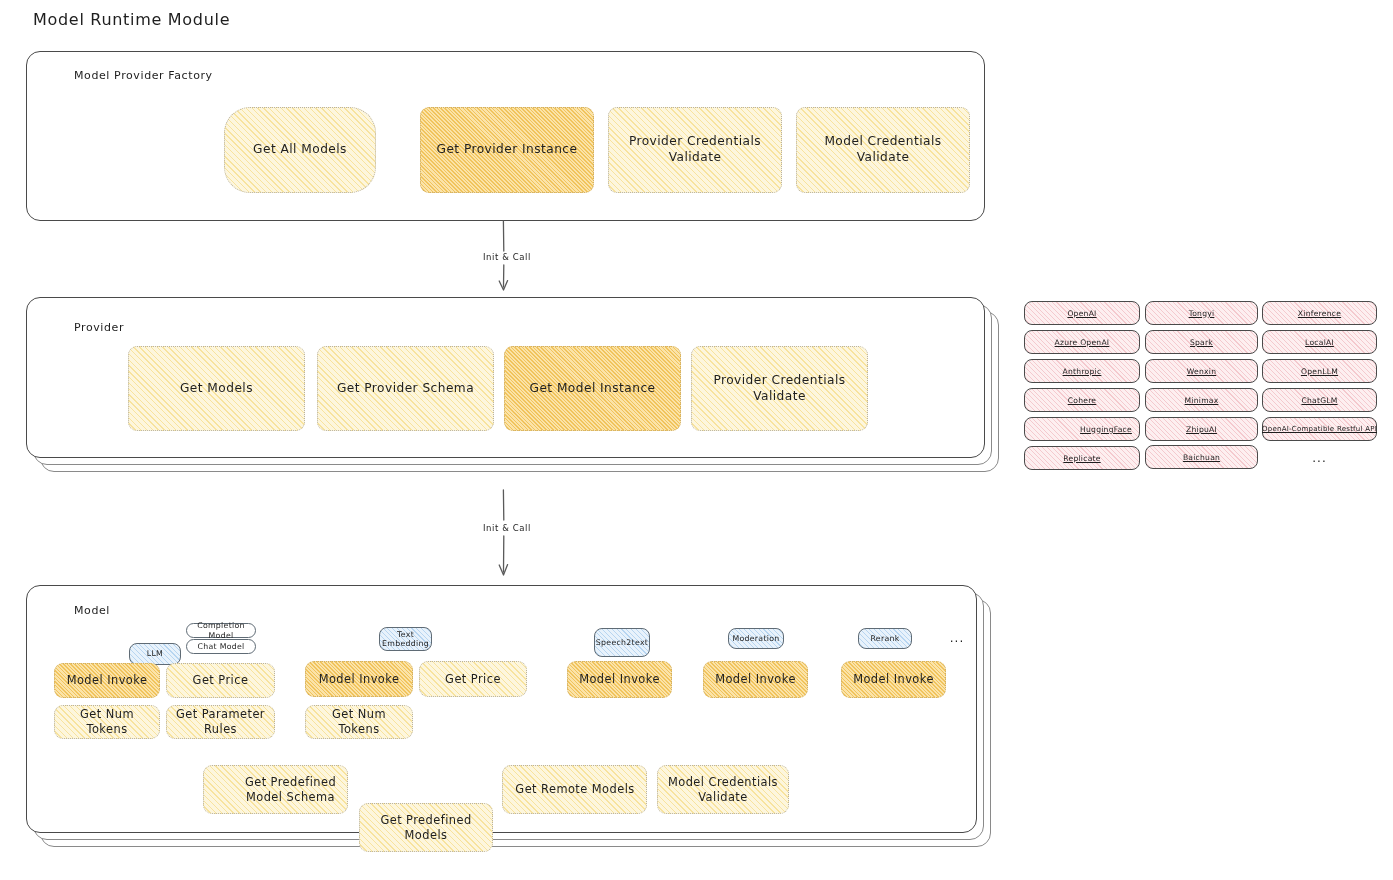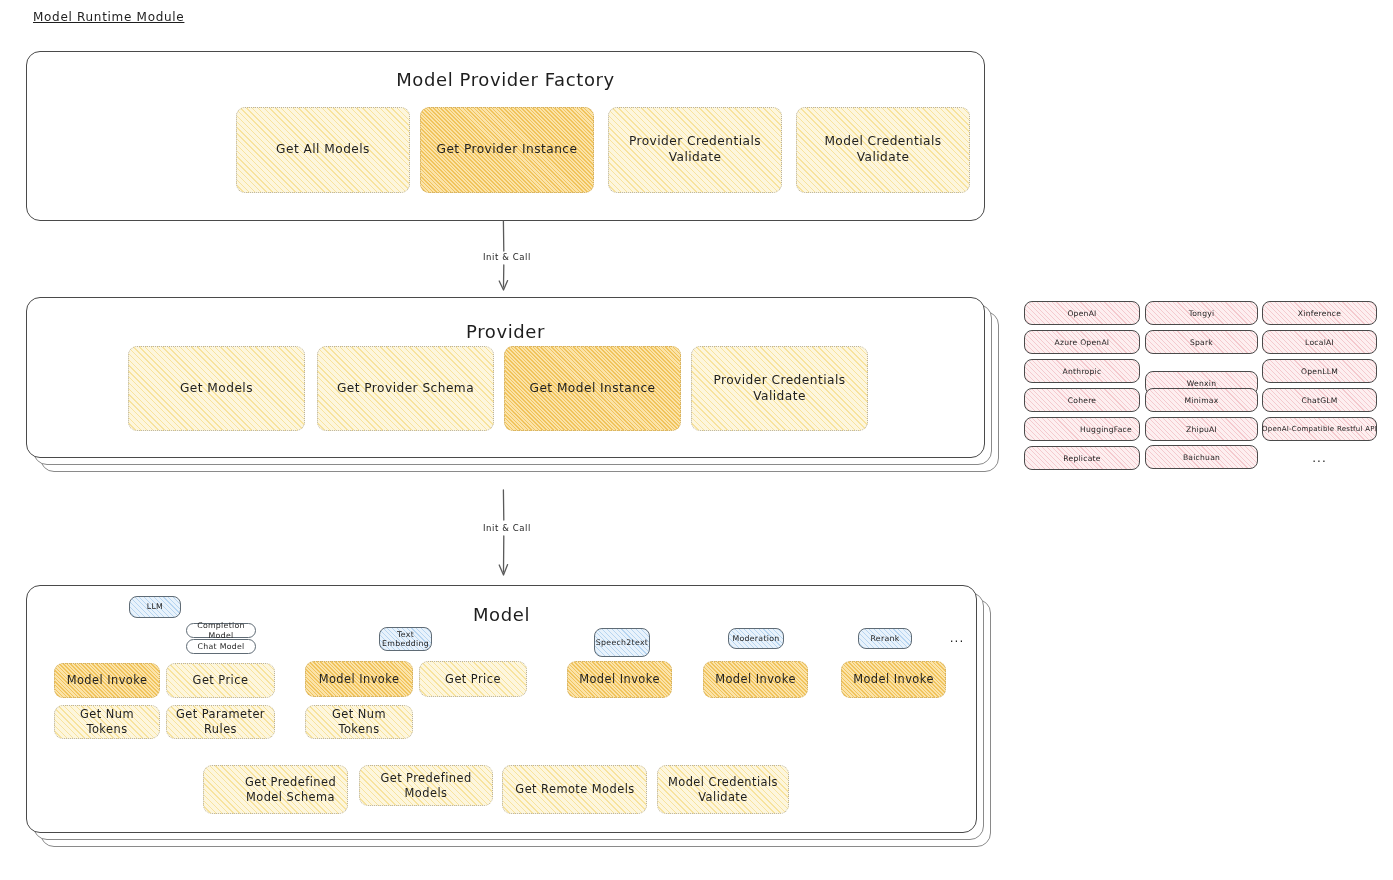--- a/index.html
+++ b/index.html
@@ -23,49 +23,49 @@
   
   .hand {
     font-family: "DejaVu Sans", sans-serif;
     color: #1e1e1e;
     letter-spacing: 0.4px;
   }
   .page-title {
     position: absolute;
     left: 33px;
     top: 10px;
-    font-size: 12px;
+    font-size: 16px;
     color: #1e1e1e;
     letter-spacing: 0.7px;
     white-space: nowrap;
-    text-decoration: underline;
   }
 
   
   .panel {
     position: absolute;
     box-sizing: border-box;
     border: 1.4px solid #4a4a4a;
     border-radius: 14px;
     background: #ffffff;
   }
   .panel-stack {
     position: absolute;
     box-sizing: border-box;
     border: 1.2px solid #8a8a8a;
     border-radius: 14px;
     background: #ffffff;
   }
   .panel-title {
     position: absolute;
     width: 100%;
-    text-align: center;
-    font-size: 18px;
+    text-align: left;
+    font-size: 11px;
     color: #1e1e1e;
     letter-spacing: 0.6px;
+    margin-left: 48px;
   }
 
   
   .node {
     position: absolute;
     box-sizing: border-box;
     display: flex;
     align-items: center;
     justify-content: center;
     text-align: center;
@@ -141,20 +141,21 @@
     color: #1e1e1e;
     letter-spacing: 0.25px;
     white-space: nowrap;
     background-color: #fdeff0;
     background-image:
       repeating-linear-gradient(45deg,
         rgba(230, 140, 150, 0.38) 0px,
         rgba(230, 140, 150, 0.38) 0.8px,
         rgba(255, 255, 255, 0) 0.8px,
         rgba(255, 255, 255, 0) 3.4px);
+    text-decoration: underline;
   }
   .ellipsis {
     position: absolute;
     font-size: 12px;
     color: #1e1e1e;
     letter-spacing: 1px;
     text-align: center;
   }
 
   
@@ -176,21 +177,21 @@
 </head>
 <body>
 
 <div id="canvas">
 
   <div class="page-title hand">Model Runtime Module</div>
 
   <div class="panel" style="left:26px; top:51px; width:959px; height:170px;"></div>
   <div class="panel-title hand" style="left:26px; top:69px; width:959px;">Model Provider Factory</div>
 
-  <div class="node hand" style="left:236px; top:107px; width:174px; height:86px;">Get All Models</div>
+  <div class="node hand" style="left:224px; top:107px; width:152px; height:86px;border-radius:26px;">Get All Models</div>
   <div class="node strong hand" style="left:420px; top:107px; width:174px; height:86px;">Get Provider Instance</div>
   <div class="node hand" style="left:608px; top:107px; width:174px; height:86px;">Provider Credentials Validate</div>
   <div class="node hand" style="left:796px; top:107px; width:174px; height:86px;">Model Credentials Validate</div>
 
   <svg class="arrow-svg" style="left:496px; top:221px;" width="16" height="76" viewBox="0 0 16 76">
     <path d="M7.4 0 L7.8 30 M7.8 44 L7.5 66" stroke="#5a5a5a" stroke-width="1.3" fill="none" stroke-linecap="round"></path>
     <path d="M3.2 60 L7.5 69 L11.6 59.6" stroke="#5a5a5a" stroke-width="1.3" fill="none" stroke-linecap="round" stroke-linejoin="round"></path>
   </svg>
   <div class="arrow-label hand" style="left:466px; top:252px; width:76px;">Init &amp; Call</div>
 
@@ -206,21 +207,21 @@
 
   <div class="chip hand" style="left:1024px; top:301px; width:116px; height:24px;">OpenAI</div>
   <div class="chip hand" style="left:1024px; top:330px; width:116px; height:24px;">Azure OpenAI</div>
   <div class="chip hand" style="left:1024px; top:359px; width:116px; height:24px;">Anthropic</div>
   <div class="chip hand" style="left:1024px; top:388px; width:116px; height:24px;">Cohere</div>
   <div class="chip hand" style="left:1024px; top:417px; width:116px; height:24px;padding-left:48px;">HuggingFace</div>
   <div class="chip hand" style="left:1024px; top:446px; width:116px; height:24px;">Replicate</div>
 
   <div class="chip hand" style="left:1145px; top:301px; width:113px; height:24px;">Tongyi</div>
   <div class="chip hand" style="left:1145px; top:330px; width:113px; height:24px;">Spark</div>
-  <div class="chip hand" style="left:1145px; top:359px; width:113px; height:24px;margin-top:12px;">Wenxin</div>
+  <div class="chip hand" style="left:1145px; top:359px; width:113px; height:24px;">Wenxin</div>
   <div class="chip hand" style="left:1145px; top:388px; width:113px; height:24px;">Minimax</div>
   <div class="chip hand" style="left:1145px; top:417px; width:113px; height:24px;">ZhipuAI</div>
   <div class="chip hand" style="left:1145px; top:445px; width:113px; height:24px;">Baichuan</div>
 
   <div class="chip hand" style="left:1262px; top:301px; width:115px; height:24px;">Xinference</div>
   <div class="chip hand" style="left:1262px; top:330px; width:115px; height:24px;">LocalAI</div>
   <div class="chip hand" style="left:1262px; top:359px; width:115px; height:24px;">OpenLLM</div>
   <div class="chip hand" style="left:1262px; top:388px; width:115px; height:24px;">ChatGLM</div>
   <div class="chip hand" style="left:1262px; top:417px; width:115px; height:24px; font-size:7px;">OpenAI-Compatible Restful API</div>
   <div class="ellipsis hand" style="left:1262px; top:451px; width:115px;">...</div>
@@ -229,21 +230,21 @@
     <path d="M7.4 0 L7.8 30 M7.8 46 L7.5 82" stroke="#5a5a5a" stroke-width="1.3" fill="none" stroke-linecap="round"></path>
     <path d="M3.2 75 L7.5 85 L11.6 74.6" stroke="#5a5a5a" stroke-width="1.3" fill="none" stroke-linecap="round" stroke-linejoin="round"></path>
   </svg>
   <div class="arrow-label hand" style="left:466px; top:523px; width:76px;">Init &amp; Call</div>
 
   <div class="panel-stack" style="left:40px; top:599px; width:951px; height:248px;"></div>
   <div class="panel-stack" style="left:33px; top:592px; width:951px; height:248px;"></div>
   <div class="panel" style="left:26px; top:585px; width:951px; height:248px;"></div>
   <div class="panel-title hand" style="left:26px; top:604px; width:951px;">Model</div>
 
-  <div class="badge hand" style="left:129px; top:596px; width:52px; height:22px;">LLM</div>
+  <div class="badge hand" style="left:129px; top:643px; width:52px; height:22px;">LLM</div>
   <div class="badge plain hand" style="left:186px; top:623px; width:70px; height:15px;">Completion Model</div>
   <div class="badge plain hand" style="left:186px; top:639px; width:70px; height:15px;">Chat Model</div>
 
   <div class="node strong small hand" style="left:54px; top:663px; width:106px; height:35px;">Model Invoke</div>
   <div class="node small hand" style="left:166px; top:663px; width:109px; height:35px;">Get Price</div>
   <div class="node small hand" style="left:54px; top:705px; width:106px; height:34px;">Get Num Tokens</div>
   <div class="node small hand" style="left:166px; top:705px; width:109px; height:34px;">Get Parameter Rules</div>
 
   <div class="badge hand" style="left:379px; top:627px; width:53px; height:24px;">Text Embedding</div>
 
@@ -256,17 +257,17 @@
 
   <div class="badge hand" style="left:728px; top:628px; width:56px; height:21px;">Moderation</div>
   <div class="node strong small hand" style="left:703px; top:661px; width:105px; height:37px;">Model Invoke</div>
 
   <div class="badge hand" style="left:858px; top:628px; width:54px; height:21px;">Rerank</div>
   <div class="node strong small hand" style="left:841px; top:661px; width:105px; height:37px;">Model Invoke</div>
 
   <div class="ellipsis hand" style="left:940px; top:631px; width:34px;">...</div>
 
   <div class="node small hand" style="left:203px; top:765px; width:145px; height:49px;padding-left:36px;">Get Predefined Model Schema</div>
-  <div class="node small hand" style="left:359px; top:765px; width:134px; height:41px;text-align:center;">Get Predefined Models</div>
+  <div class="node small hand" style="left:359px; top:803px; width:134px; height:49px;text-align:center;">Get Predefined Models</div>
   <div class="node small hand" style="left:502px; top:765px; width:145px; height:49px;padding-left:7px;">Get Remote Models</div>
   <div class="node small hand" style="left:657px; top:765px; width:132px; height:49px;">Model Credentials Validate</div>
 
 </div>
 
 </body></html>

